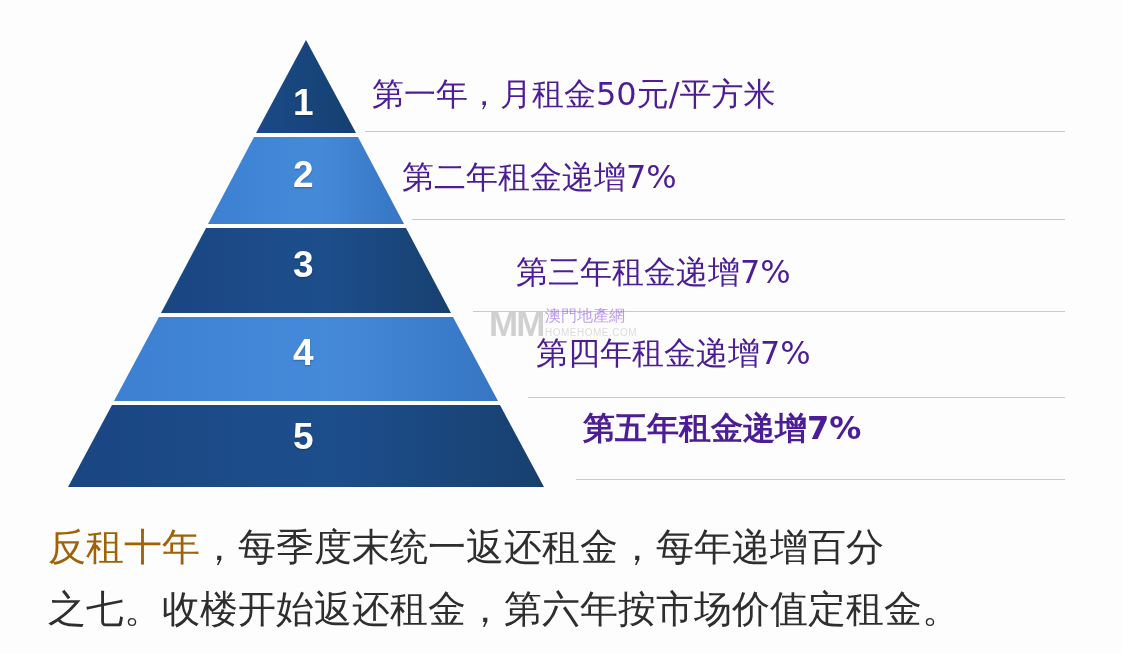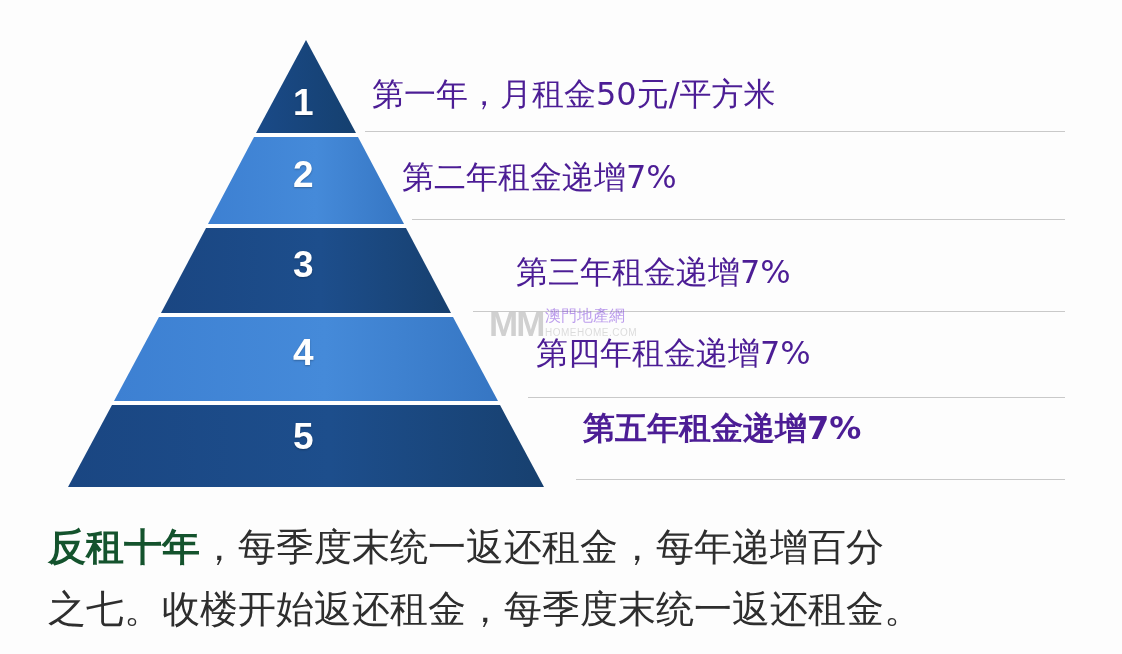--- a/index.html
+++ b/index.html
@@ -117,22 +117,22 @@
     width: 1035px;
   }
   .footer-line {
     font-size: 38px;
     line-height: 62px;
     color: #2e2e2e;
     font-family: "DejaVu Sans", "Liberation Sans", sans-serif;
     white-space: nowrap;
   }
   .footer-highlight {
-    color: #14532d;
-    font-weight: bold;
+    color: #a16207;
+    font-weight: normal;
     margin-top: 10px;
   }
 </style>
 </head>
 <body>
 
 <div id="page">
 
   <div id="pyramid-wrap">
     <svg id="pyramid-svg" viewBox="0 0 512 462">
@@ -206,16 +206,16 @@
   </div>
 
   <div id="watermark">
     <div id="wm-mm">MM</div>
     <div id="wm-cn">澳門地產網</div>
     <div id="wm-url">HOMEHOME.COM</div>
   </div>
 
   <div id="footer">
     <div class="footer-line"><span class="footer-highlight">反租十年</span><span>，每季度末统一返还租金，每年递增百分</span></div>
-    <div class="footer-line">之七。收楼开始返还租金，每季度末统一返还租金。</div>
+    <div class="footer-line">之七。收楼开始返还租金，第六年按市场价值定租金。</div>
   </div>
 
 </div>
 
 </body></html>

